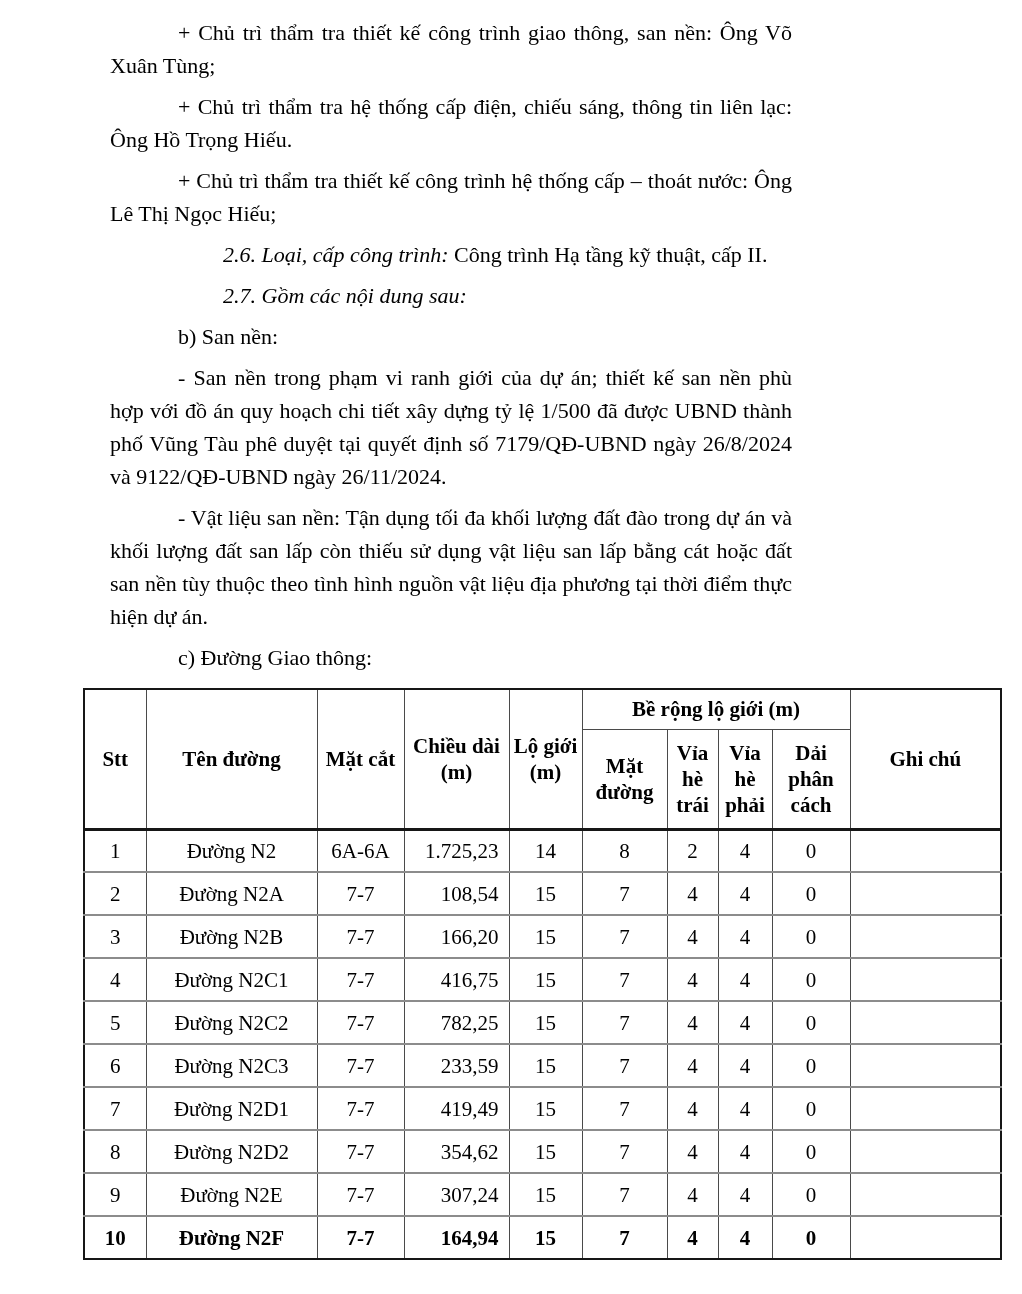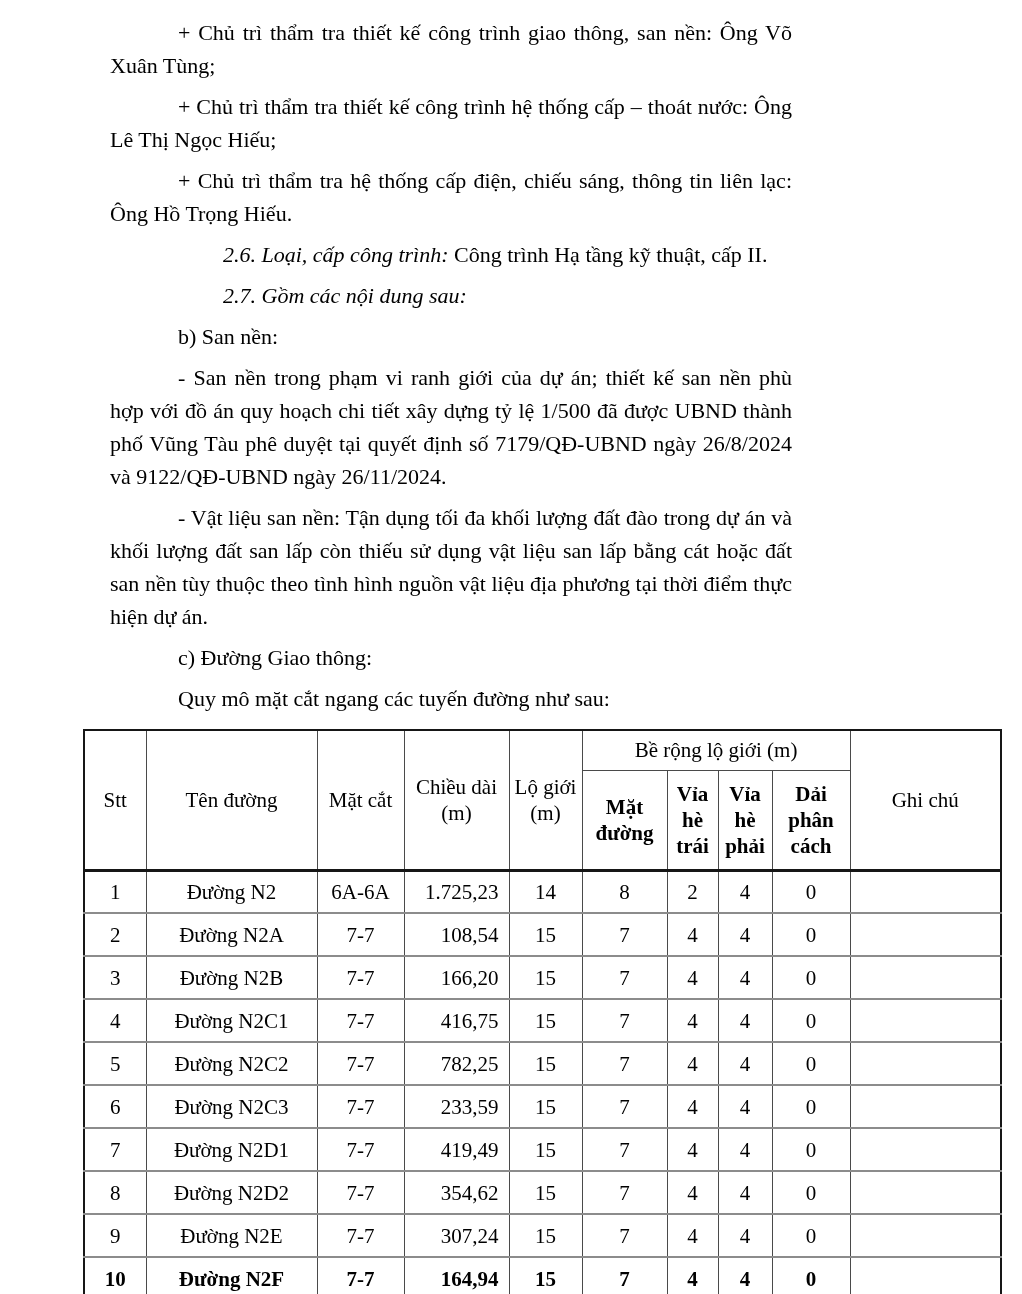--- a/index.html
+++ b/index.html
@@ -42,21 +42,21 @@
     line-height: 26px;
   }
   table.roads th, table.roads td {
     border: 1px solid #4a4a4a;
     text-align: center;
     vertical-align: middle;
     padding: 2px 4px;
     box-sizing: border-box;
     overflow: hidden;
   }
-  table.roads thead tr.toprow th { height: 40px; font-weight: normal; }
+  table.roads thead tr.toprow th { height: 40px; font-weight: bold; }
   table.roads thead tr.subrow th { height: 100px; font-weight: bold; }
   table.roads thead th { font-weight: bold; }
   table.roads tbody td { height: 43px; }
   table.roads tbody td { border-top: 2px solid #8c8c8c; border-bottom: 2px solid #8c8c8c; }
   table.roads tbody tr:first-child td { border-top: 3px solid #161616; }
   table.roads tbody tr:last-child td { border-bottom: 2px solid #161616; font-weight: bold; }
   table.roads td.num-right {
     text-align: right;
     padding-right: 10px;
   }
@@ -65,32 +65,31 @@
     overflow-wrap: anywhere;
     word-break: break-word;
   }
 </style>
 </head>
 <body>
 
 <div class="page">
 
   <p class="para first">+ Chủ trì thẩm tra thiết kế công trình giao thông, san nền: Ông Võ Xuân Tùng;</p>
+  <p class="para">+ Chủ trì thẩm tra hệ thống cấp điện, chiếu sáng, thông tin liên lạc: Ông Hồ Trọng Hiếu.</p>
   <p class="para">+ Chủ trì thẩm tra thiết kế công trình hệ thống cấp – thoát nước: Ông Lê Thị Ngọc Hiếu;</p>
-  <p class="para">+ Chủ trì thẩm tra hệ thống cấp điện, chiếu sáng, thông tin liên lạc: Ông Hồ Trọng Hiếu.</p>
 
   <p class="para"><span class="bi">2.6. Loại, cấp công trình:</span><span> Công trình Hạ tầng kỹ thuật, cấp II.</span></p>
 
   <p class="para"><span class="bi">2.7. Gồm các nội dung sau:</span></p>
 
   <p class="para">b) San nền:</p>
   <p class="para">- San nền trong phạm vi ranh giới của dự án; thiết kế san nền phù hợp với đồ án quy hoạch chi tiết xây dựng tỷ lệ 1/500 đã được UBND thành phố Vũng Tàu phê duyệt tại quyết định số 7179/QĐ-UBND ngày 26/8/2024 và 9122/QĐ-UBND ngày 26/11/2024.</p>
   <p class="para">- Vật liệu san nền: Tận dụng tối đa khối lượng đất đào trong dự án và khối lượng đất san lấp còn thiếu sử dụng vật liệu san lấp bằng cát hoặc đất san nền tùy thuộc theo tình hình nguồn vật liệu địa phương tại thời điểm thực hiện dự án.</p>
   <p class="para">c) Đường Giao thông:</p>
-  <p class="para">Quy mô mặt cắt ngang các tuyến đường như sau:</p>
 
   <table class="roads">
     <colgroup>
       <col style="width:62px">
       <col style="width:171px">
       <col style="width:87px">
       <col style="width:105px">
       <col style="width:73px">
       <col style="width:85px">
       <col style="width:51px">

